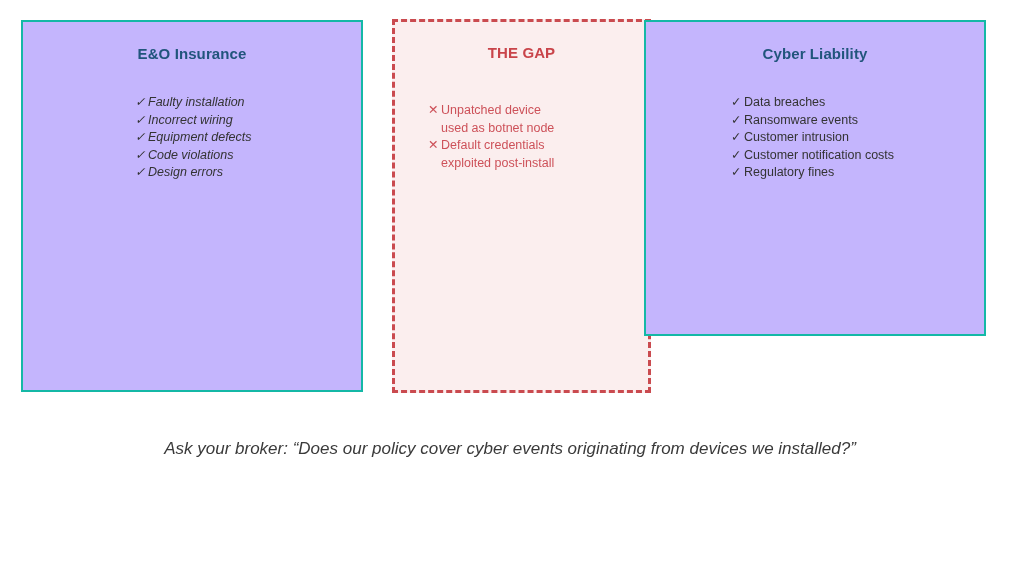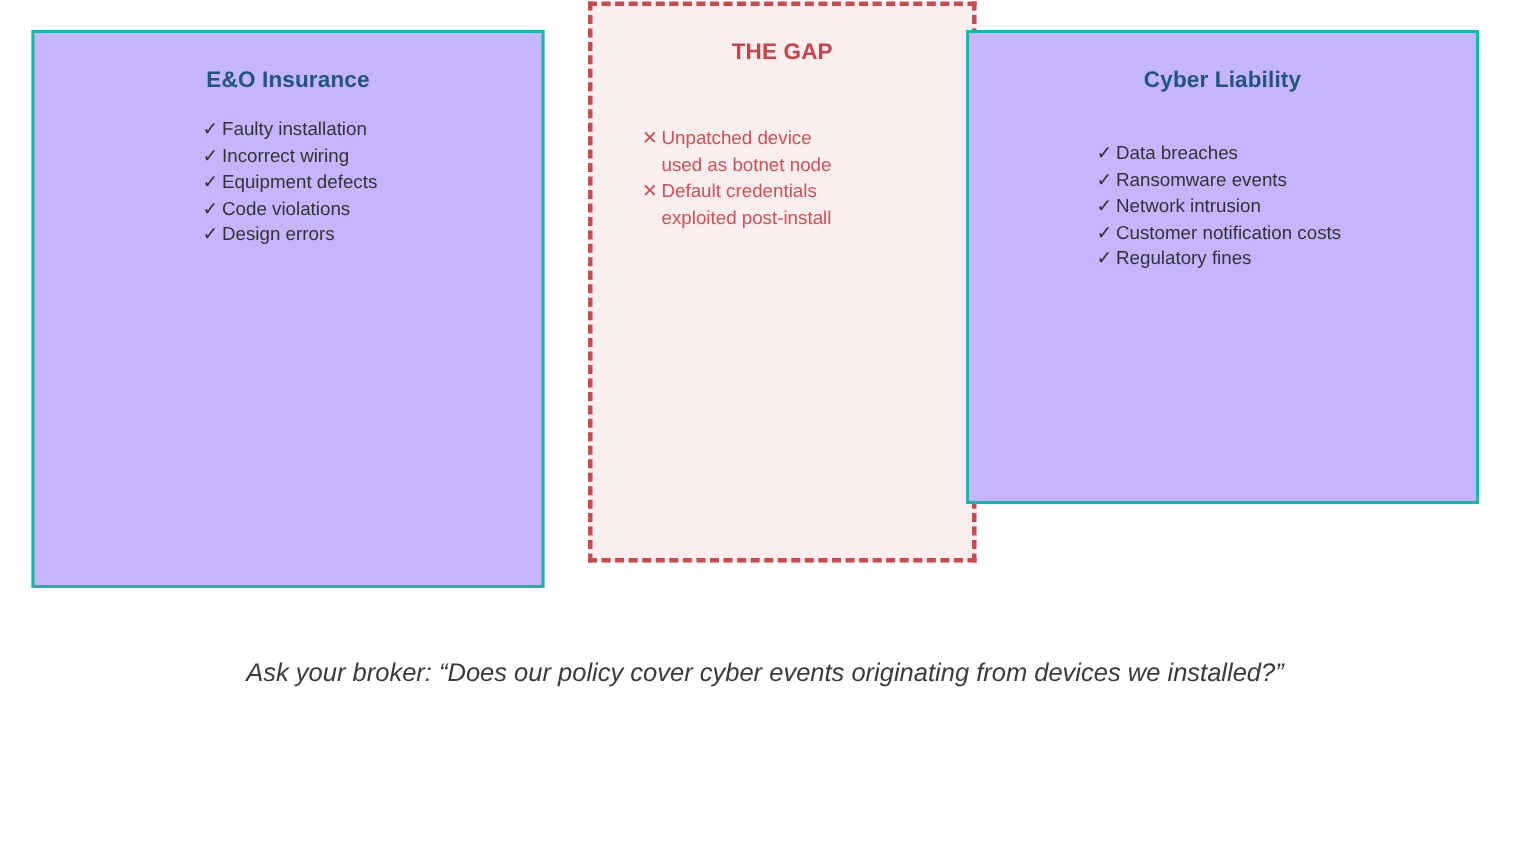--- a/index.html
+++ b/index.html
@@ -36,21 +36,21 @@
     background: #fbeeee;
   }
   #panel-eo {
     left: 21px;
     top: 20px;
     width: 342px;
     height: 372px;
   }
   #panel-gap {
     left: 392px;
-    top: 1px;
+    top: 19px;
     width: 259px;
     height: 374px;
   }
   #panel-cyber {
     left: 644px;
     top: 20px;
     width: 342px;
     height: 316px;
   }
   .panel-title {
@@ -74,21 +74,22 @@
     color: #c9444a;
   }
   .item-list {
     list-style: none;
     margin: 0;
     padding: 0;
     position: absolute;
   }
   #panel-eo .item-list {
     left: 112px;
-    top: 56px;
+    top: 72px;
+    font-style: italic;
   }
   #panel-cyber .item-list {
     left: 85px;
     top: 72px;
   }
   #panel-gap .item-list {
     left: 33px;
     top: 80px;
   }
   .item {
@@ -157,21 +158,21 @@
       <li class="item item-gap"><span class="mark">✕</span><span>Unpatched device</span><span class="cont">used as botnet node</span></li>
       <li class="item item-gap"><span class="mark">✕</span><span>Default credentials</span><span class="cont">exploited post-install</span></li>
     </ul>
   </section>
 
   <section class="panel panel-solid" id="panel-cyber">
     <h2 class="panel-title">Cyber Liability</h2>
     <ul class="item-list">
       <li class="item"><span class="mark">✓</span><span>Data breaches</span></li>
       <li class="item"><span class="mark">✓</span><span>Ransomware events</span></li>
-      <li class="item"><span class="mark">✓</span><span>Network intrusion</span></li>
+      <li class="item"><span class="mark">✓</span><span>Customer intrusion</span></li>
       <li class="item"><span class="mark">✓</span><span>Customer notification costs</span></li>
       <li class="item"><span class="mark">✓</span><span>Regulatory fines</span></li>
     </ul>
   </section>
 
   <div id="footer-note">Ask your broker: “Does our policy cover cyber events originating from devices we installed?”</div>
 
 </div>
 
 </body></html>

